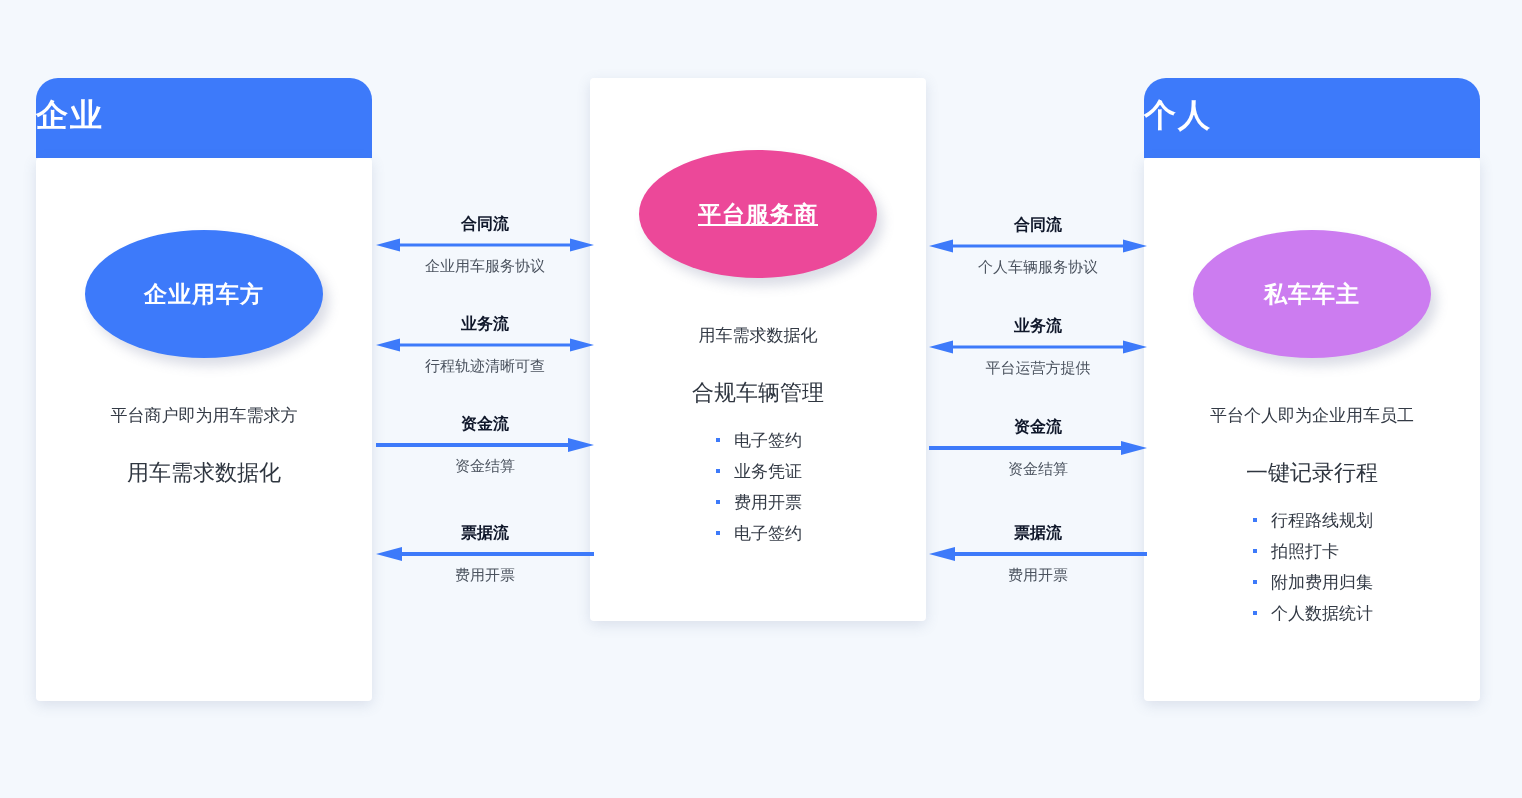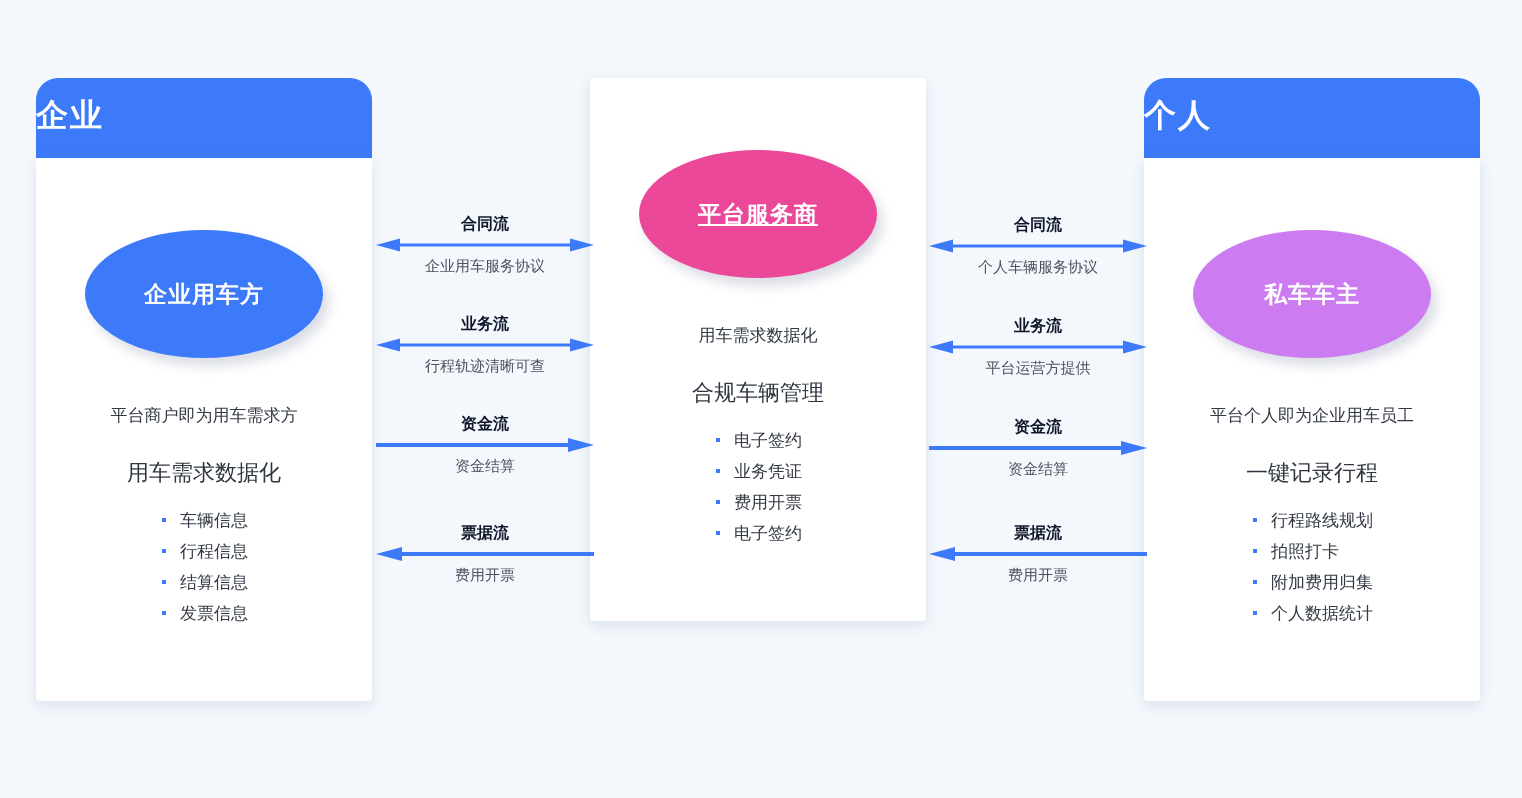--- a/index.html
+++ b/index.html
@@ -174,26 +174,20 @@
       <span>企业</span>
     </div>
     <div class="card-body">
       <div class="ellipse-wrap">
         <div class="ellipse blue">
           <span>企业用车方</span>
         </div>
       </div>
       <div class="card-lead">平台商户即为用车需求方</div>
       <div class="card-subtitle">用车需求数据化</div>
-      <ul class="bullet-list">
-        <li><span class="dot"></span><span>车辆信息</span></li>
-        <li><span class="dot"></span><span>行程信息</span></li>
-        <li><span class="dot"></span><span>结算信息</span></li>
-        <li><span class="dot"></span><span>发票信息</span></li>
-      </ul>
     </div>
   </div>
 
   <div class="column col-platform">
     <div class="card-body">
       <div class="ellipse-wrap">
         <div class="ellipse purple">
           <span>平台服务商</span>
         </div>
       </div>

